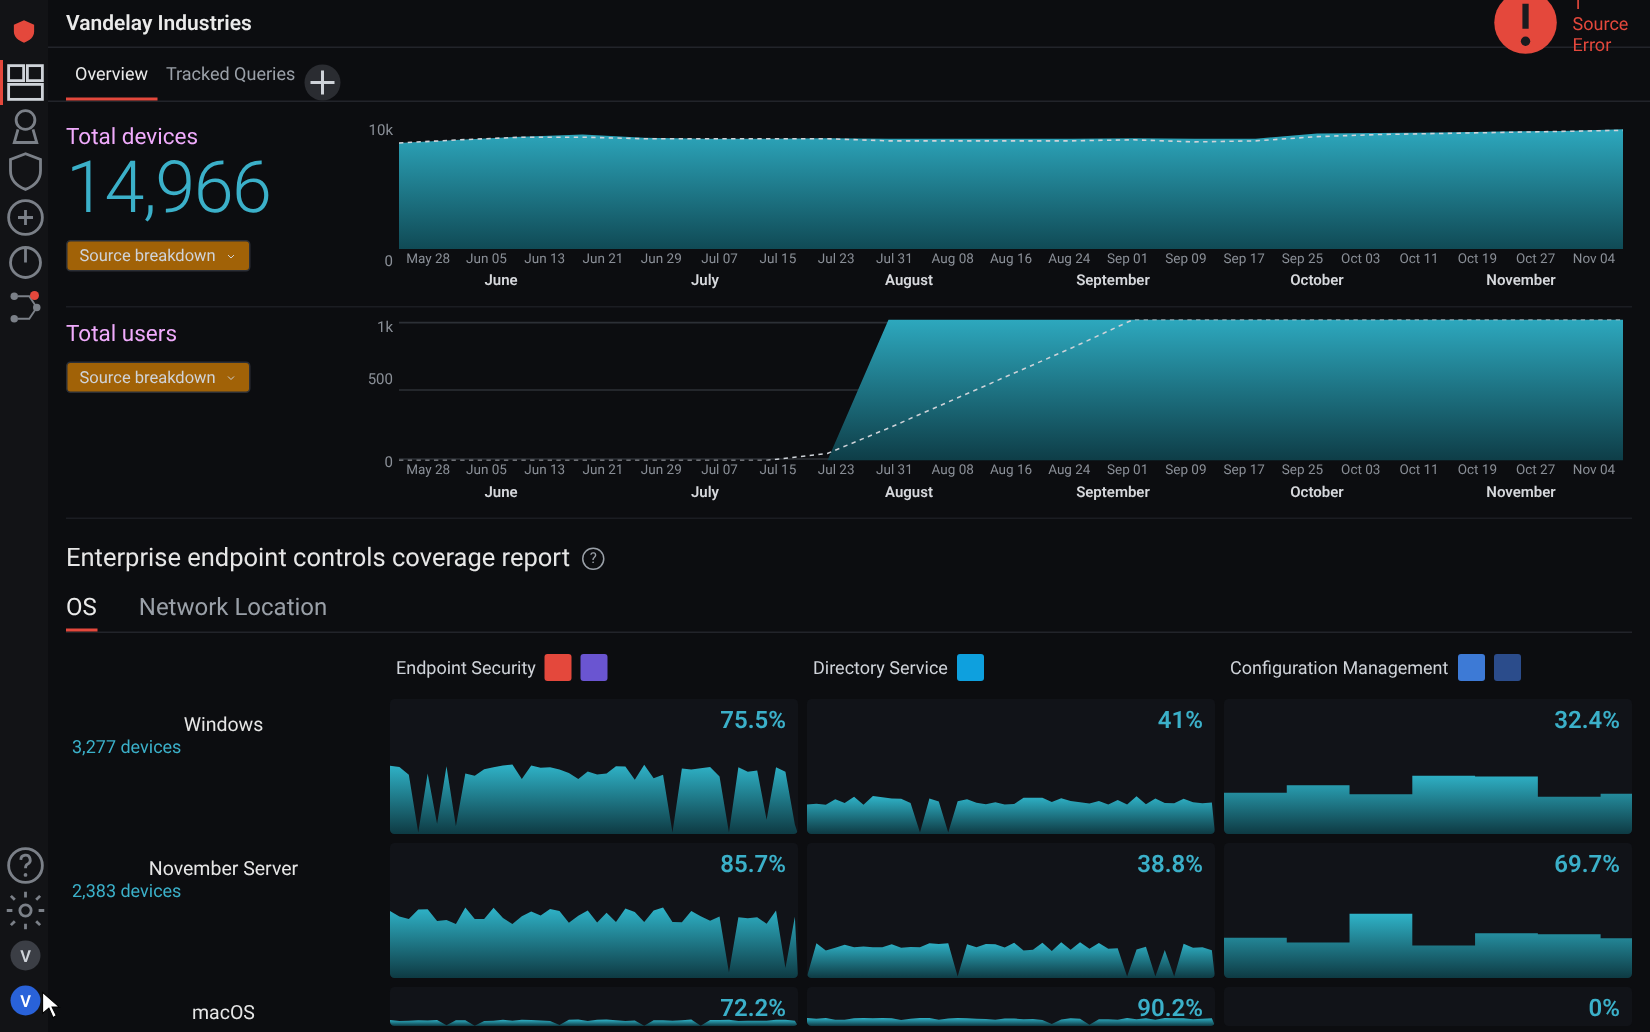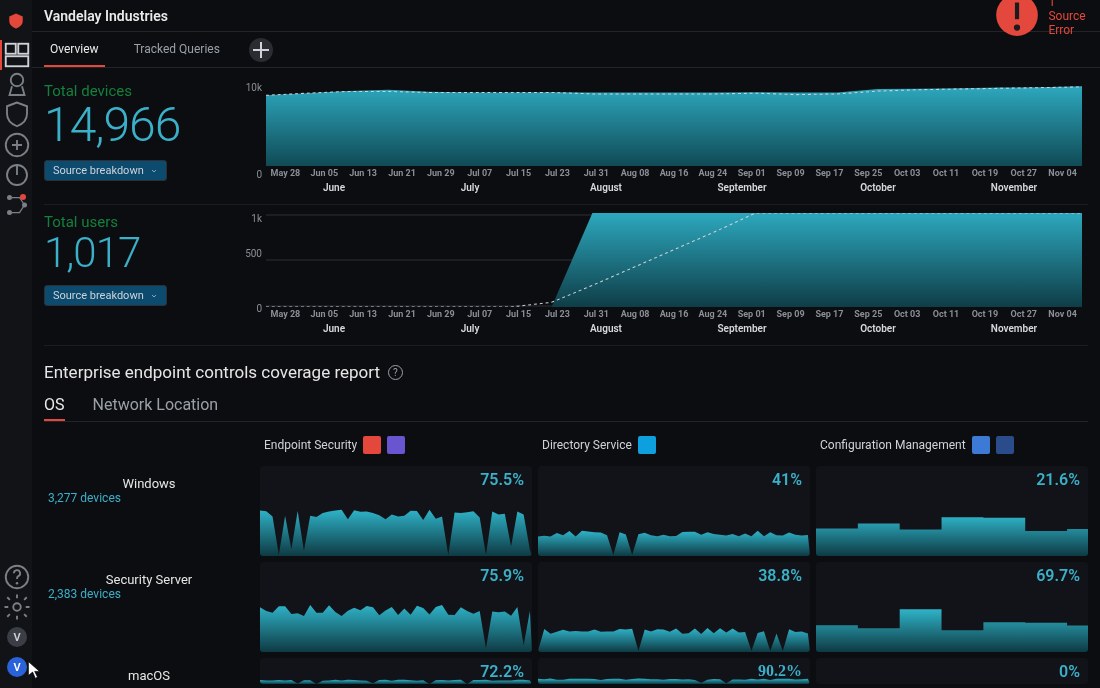--- a/index.html
+++ b/index.html
@@ -16,38 +16,38 @@
   .dot-badge { position: absolute; top: 4px; right: 6px; width: 6px; height: 6px; border-radius: 50%; background: #e4483c; }
   .avatar-circle { width: 20px; height: 20px; border-radius: 50%; background: #3b3e45; color: #cfd3d9; font-size: 11px; display: flex; align-items: center; justify-content: center; font-weight: 600; }
   .avatar-circle.blue { background: #2962d9; color: #fff; }
 
   
   .main { flex: 1; display: flex; flex-direction: column; overflow: hidden; }
   .header { height: 32px; display: flex; align-items: center; padding: 0 12px; border-bottom: 1px solid #22242a; }
   .header-title { font-size: 14px; font-weight: 600; color: #eaeaea; }
   .header-right { margin-left: auto; display: flex; align-items: center; gap: 6px; color: #e4483c; font-size: 12px; }
 
-  .tabs { display: flex; align-items: center; gap: 23px; height: 36px; padding: 0 12px; border-bottom: 1px solid #22242a; }
+  .tabs { display: flex; align-items: flex-end; gap: 0; height: 36px; padding: 0 12px; border-bottom: 1px solid #22242a; }
   .tab { font-size: 12px; color: #9aa0a8; padding: 0 6px; height: 100%; display: flex; align-items: center; border-bottom: 2px solid transparent; }
   .tab.active { color: #eaeaea; border-bottom-color: #e4483c; }
   .add-tab { width: 24px; height: 24px; border-radius: 50%; background: #2a2c31; color: #cfd3d9; display: flex; align-items: center; justify-content: center; font-size: 16px; }
 
   .content { flex: 1; overflow-y: auto; padding: 6px 12px 0 12px; }
   .kpi-row { display: flex; gap: 12px; padding: 8px 0; border-bottom: 1px solid #1b1d22; }
   .kpi-left { width: 182px; flex-shrink: 0; }
-  .kpi-title { font-size: 15px; color: #15803d; font-weight: 400; }
+  .kpi-title { font-size: 15px; color: #f0abfc; font-weight: 400; }
   .kpi-value { font-size: 42px; line-height: 1.05; font-weight: 300; color: #3bb0c9; letter-spacing: -1px; }
   .kpi-value.big { font-size: 48px; }
-  .breakdown-btn { margin-top: 10px; font-size: 11px; color: #cfd3d9; background: #0c4a6e; border: 1px solid #2c2f36; border-radius: 3px; padding: 3px 8px; display: inline-flex; align-items: center; gap: 6px; }
+  .breakdown-btn { margin-top: 10px; font-size: 11px; color: #cfd3d9; background: #a16207; border: 1px solid #2c2f36; border-radius: 3px; padding: 3px 8px; display: inline-flex; align-items: center; gap: 6px; }
   .chev { width: 8px; height: 8px; }
 
   .line-chart { flex: 1; position: relative; height: 100px; }
   .y-ticks { position: absolute; left: 0; top: 0; bottom: 16px; width: 24px; display: flex; flex-direction: column; justify-content: space-between; font-size: 10px; color: #8a8f97; text-align: right; }
   .plot-area { position: absolute; left: 28px; right: 6px; top: 0; bottom: 30px; }
-  .x-ticks { position: absolute; left: 28px; right: 6px; bottom: 0; height: 28px; display: flex; justify-content: center; font-size: 9px; color: #8a8f97; font-weight: bold; }
+  .x-ticks { position: absolute; left: 28px; right: 6px; bottom: 0; height: 28px; display: flex; justify-content: flex-start; font-size: 9px; color: #8a8f97; }
   .x-ticks span { flex: 1; text-align: center; white-space: nowrap; }
   .x-months { position: absolute; left: 28px; right: 6px; bottom: -12px; height: 12px; display: flex; font-size: 10px; color: #d6d8dc; font-weight: 600; }
   .x-months span { flex: 1; text-align: center; }
 
   
   .section-title-row { display: flex; align-items: center; gap: 8px; padding: 16px 0 8px; }
   .section-title { font-size: 17px; font-weight: 400; color: #e6e6e6; }
   .info-cir { width: 15px; height: 15px; border: 1.5px solid #9aa0a8; border-radius: 50%; font-size: 10px; color: #9aa0a8; display: flex; align-items: center; justify-content: center; }
   .sub-tabs { display: flex; align-items: center; gap: 28px; height: 32px; border-bottom: 1px solid #22242a; margin-bottom: 8px; }
   .sub-tab { font-size: 16px; color: #9aa0a8; height: 100%; display: flex; align-items: center; border-bottom: 2px solid transparent; }
@@ -235,21 +235,20 @@
               <span style="font-weight: 600;">September</span>
               <span style="font-weight: 600;">October</span>
               <span style="font-weight: 600;">November</span>
             </div>
         </div>
       </div>
 
       <div class="kpi-row">
         <div class="kpi-left">
           <div class="kpi-title">Total users</div>
-          <div class="kpi-value">1,017</div>
           <div class="breakdown-btn">
             <span>Source breakdown</span>
             <svg class="chev" viewBox="0 0 24 24">
                 <path d="M6 9l6 6 6-6" fill="none" stroke="currentColor" stroke-width="2"></path>
               </svg>
           </div>
         </div>
         <div class="line-chart" style="height:124px;">
           <div class="y-ticks" style="justify-content:flex-start;gap:24px;">
             <span>1k</span>
@@ -357,39 +356,39 @@
                   <linearGradient id="sg01" x1="0" y1="0" x2="0" y2="1">
                     <stop offset="0%" stop-color="#2fb3c8"></stop>
                     <stop offset="100%" stop-color="#0e3a43"></stop>
                   </linearGradient>
                 </defs>
                 <path d="M 0 62 L 0 42.401330375514405 L 6 41.79617789780521 L 12 42.45287212791496 L 18 38.87943775720164 L 24 41.35371429183813 L 30 37.08724494170096 L 36 42.477498842592595 L 42 36.733426611796986 L 48 37.42934923696845 L 54 38.367180298353915 L 60 38.52698152434843 L 66 41.36085168038409 L 72 61 L 78 38.26104569615912 L 84 40.408418938614545 L 90 61 L 96 40.17228579389575 L 102 38.808717678326474 L 108 41.21761355452675 L 114 42.14236848422497 L 120 40.79841456618656 L 126 42.285443158436216 L 132 42.05296043381344 L 138 37.90417626886146 L 144 37.76322646604938 L 150 37.78572830932785 L 156 40.717669453017834 L 162 38.24263014403292 L 168 39.93233877743484 L 174 40.765560785322364 L 180 41.6053208590535 L 186 40.0194585048011 L 192 42.284516932441704 L 198 39.377965277777776 L 204 42.283754158093274 L 210 36.801204561042525 L 216 42.152230066872434 L 222 38.251892403978054 L 228 41.2622903377915 L 234 41.45478189300412 L 240 38.51553990912208 L 246 40.839440929355284 L 252 41.52228742283951 L 258 40.95636334019204 L 260 62 Z" fill="url(#sg01)"></path>
               </svg>
             </div>
           </div>
           <div class="cov-cell">
-            <div class="cov-pct">21.6%</div>
+            <div class="cov-pct">32.4%</div>
             <div class="spark-wrap">
               <svg viewBox="0 0 260 62" preserveAspectRatio="none">
                 <defs>
                   <linearGradient id="sg02" x1="0" y1="0" x2="0" y2="1">
                     <stop offset="0%" stop-color="#2fb3c8"></stop>
                     <stop offset="100%" stop-color="#0e3a43"></stop>
                   </linearGradient>
                 </defs>
                 <path d="M 0 62 L 0 21.879799999999996 L 0 34.43200464117317 L 40 34.43200464117317 L 40 29.458629731728692 L 80 29.458629731728692 L 80 35.49948665986885 L 120 35.49948665986885 L 120 23.174799156086983 L 160 23.174799156086983 L 160 23.72956664201314 L 200 23.72956664201314 L 200 37.098077884467315 L 240 37.098077884467315 L 240 35.123923916852334 L 260 35.123923916852334 L 260 62 Z" fill="url(#sg02)"></path>
               </svg>
             </div>
           </div>
           <div class="cov-row-label">
-            <div class="cov-os">Security Server</div>
+            <div class="cov-os">November Server</div>
             <div class="cov-dev">2,383 devices</div>
           </div>
           <div class="cov-cell">
-            <div class="cov-pct">75.9%</div>
+            <div class="cov-pct">85.7%</div>
             <div class="spark-wrap">
               <svg viewBox="0 0 260 62" preserveAspectRatio="none">
                 <defs>
                   <linearGradient id="sg10" x1="0" y1="0" x2="0" y2="1">
                     <stop offset="0%" stop-color="#2fb3c8"></stop>
                     <stop offset="100%" stop-color="#0e3a43"></stop>
                   </linearGradient>
                 </defs>
                 <path d="M 0 62 L 0 17.269382008744856 L 6 21.063090329218106 L 12 22.690290933641975 L 18 16.34135419238683 L 24 16.249872698045266 L 30 24.013494598765433 L 36 23.365256931584362 L 42 25.92441895576132 L 48 14.988295486111113 L 54 22.65509022633745 L 60 22.63622910236625 L 66 15.222193595679016 L 72 22.05385407664609 L 78 25.99280313786008 L 84 20.793688927469134 L 90 17.640048482510288 L 96 20.308141062242804 L 102 16.01678148148148 L 108 17.25667344393004 L 114 25.189742875514405 L 120 20.49897125771605 L 126 16.982228960905346 L 132 24.951608577674897 L 138 18.554258256172837 L 144 24.659715033436214 L 150 15.672238168724284 L 156 18.02564247685185 L 162 24.60313166152263 L 168 16.95913164866255 L 174 14.991623919753089 L 180 24.65547884516461 L 186 24.89078901748971 L 192 17.29520258487654 L 198 20.895256584362144 L 204 23.78121027520576 L 210 21.01487847222222 L 216 58.36546487911522 L 222 21.4733954218107 L 228 22.22915158179012 L 234 21.54460372942387 L 240 25.810344457304524 L 246 17.01652191358025 L 252 55.311173135288065 L 258 21.106057381687243 L 260 62 Z" fill="url(#sg10)"></path>
               </svg>
@@ -433,21 +432,21 @@
                 <defs>
                   <linearGradient id="sg20" x1="0" y1="0" x2="0" y2="1">
                     <stop offset="0%" stop-color="#2fb3c8"></stop>
                     <stop offset="100%" stop-color="#0e3a43"></stop>
                   </linearGradient>
                 </defs>
                 <path d="M 0 62 L 0 20.4213189686214 L 6 26.799056820130318 L 12 25.036838910322366 L 18 21.62820844907408 L 24 24.72463457218793 L 30 20.51006789694788 L 36 57.65182941100823 L 42 22.753832694615916 L 48 22.304139476165986 L 54 61 L 60 28.347317854080934 L 66 26.688720314643348 L 72 18.409932445987657 L 78 26.583756717249663 L 84 18.742477079046644 L 90 21.274747852366254 L 96 24.923815950788757 L 102 28.308076436042526 L 108 55.225961406893006 L 114 19.63716222136489 L 120 18.082185052297675 L 126 27.31523977623457 L 132 18.18446219564472 L 138 17.90746959447874 L 144 23.03024962705762 L 150 28.026382540294925 L 156 24.053596729252405 L 162 61 L 168 23.050589921982166 L 174 21.599233123285323 L 180 25.96213043981482 L 186 21.90875100737312 L 192 18.00504544324417 L 198 61 L 204 20.87053246313443 L 210 20.731700355795617 L 216 19.36093717849794 L 222 27.396600955932783 L 228 26.048864527606312 L 234 25.5416044367284 L 240 26.565623152434846 L 246 19.035204625342942 L 252 18.148003176440334 L 258 25.838265719307273 L 260 62 Z" fill="url(#sg20)"></path>
               </svg>
             </div>
           </div>
-          <div class="cov-cell" style="height: 26px; font-family: Liberation Serif, serif;">
+          <div class="cov-cell" style="height: 26px;">
             <div class="cov-pct">90.2%</div>
             <div class="spark-wrap" style="top: 20px;">
               <svg viewBox="0 0 260 62" preserveAspectRatio="none">
                 <defs>
                   <linearGradient id="sg21" x1="0" y1="0" x2="0" y2="1">
                     <stop offset="0%" stop-color="#2fb3c8"></stop>
                     <stop offset="100%" stop-color="#0e3a43"></stop>
                   </linearGradient>
                 </defs>
                 <path d="M 0 62 L 0 7.329063906035664 L 6 12.91630973079561 L 12 6.09038374485597 L 18 18.783199528463648 L 24 18.199818810013717 L 30 7.7923403549382755 L 36 7.065122187928672 L 42 8.078337148491087 L 48 6.516861779835395 L 54 9.457498551097395 L 60 19.83453141289438 L 66 11.584614686213989 L 72 7.318995284636486 L 78 6.865068269890266 L 84 18.335265740740745 L 90 9.970279055212622 L 96 6.452614386145406 L 102 8.127481610082306 L 108 12.75101652949246 L 114 13.936836428326473 L 120 18.24392896090535 L 126 11.000874374142661 L 132 10.676401063100137 L 138 16.06227445987654 L 144 14.040519255829906 L 150 19.97297495713306 L 156 48.10318477366254 L 162 17.209617841220847 L 168 9.204224777091902 L 174 12.087326568930038 L 180 53.04783679698216 L 186 15.652817189643343 L 192 14.954366512345679 L 198 19.27584278978052 L 204 6.696418861454049 L 210 14.843971270576134 L 216 8.852302486282575 L 222 19.617696459190675 L 228 7.095807510288068 L 234 7.878882553155002 L 240 7.813316649519891 L 246 15.011541898148153 L 252 11.695249657064473 L 258 8.565946099108366 L 260 62 Z" fill="url(#sg21)"></path>

